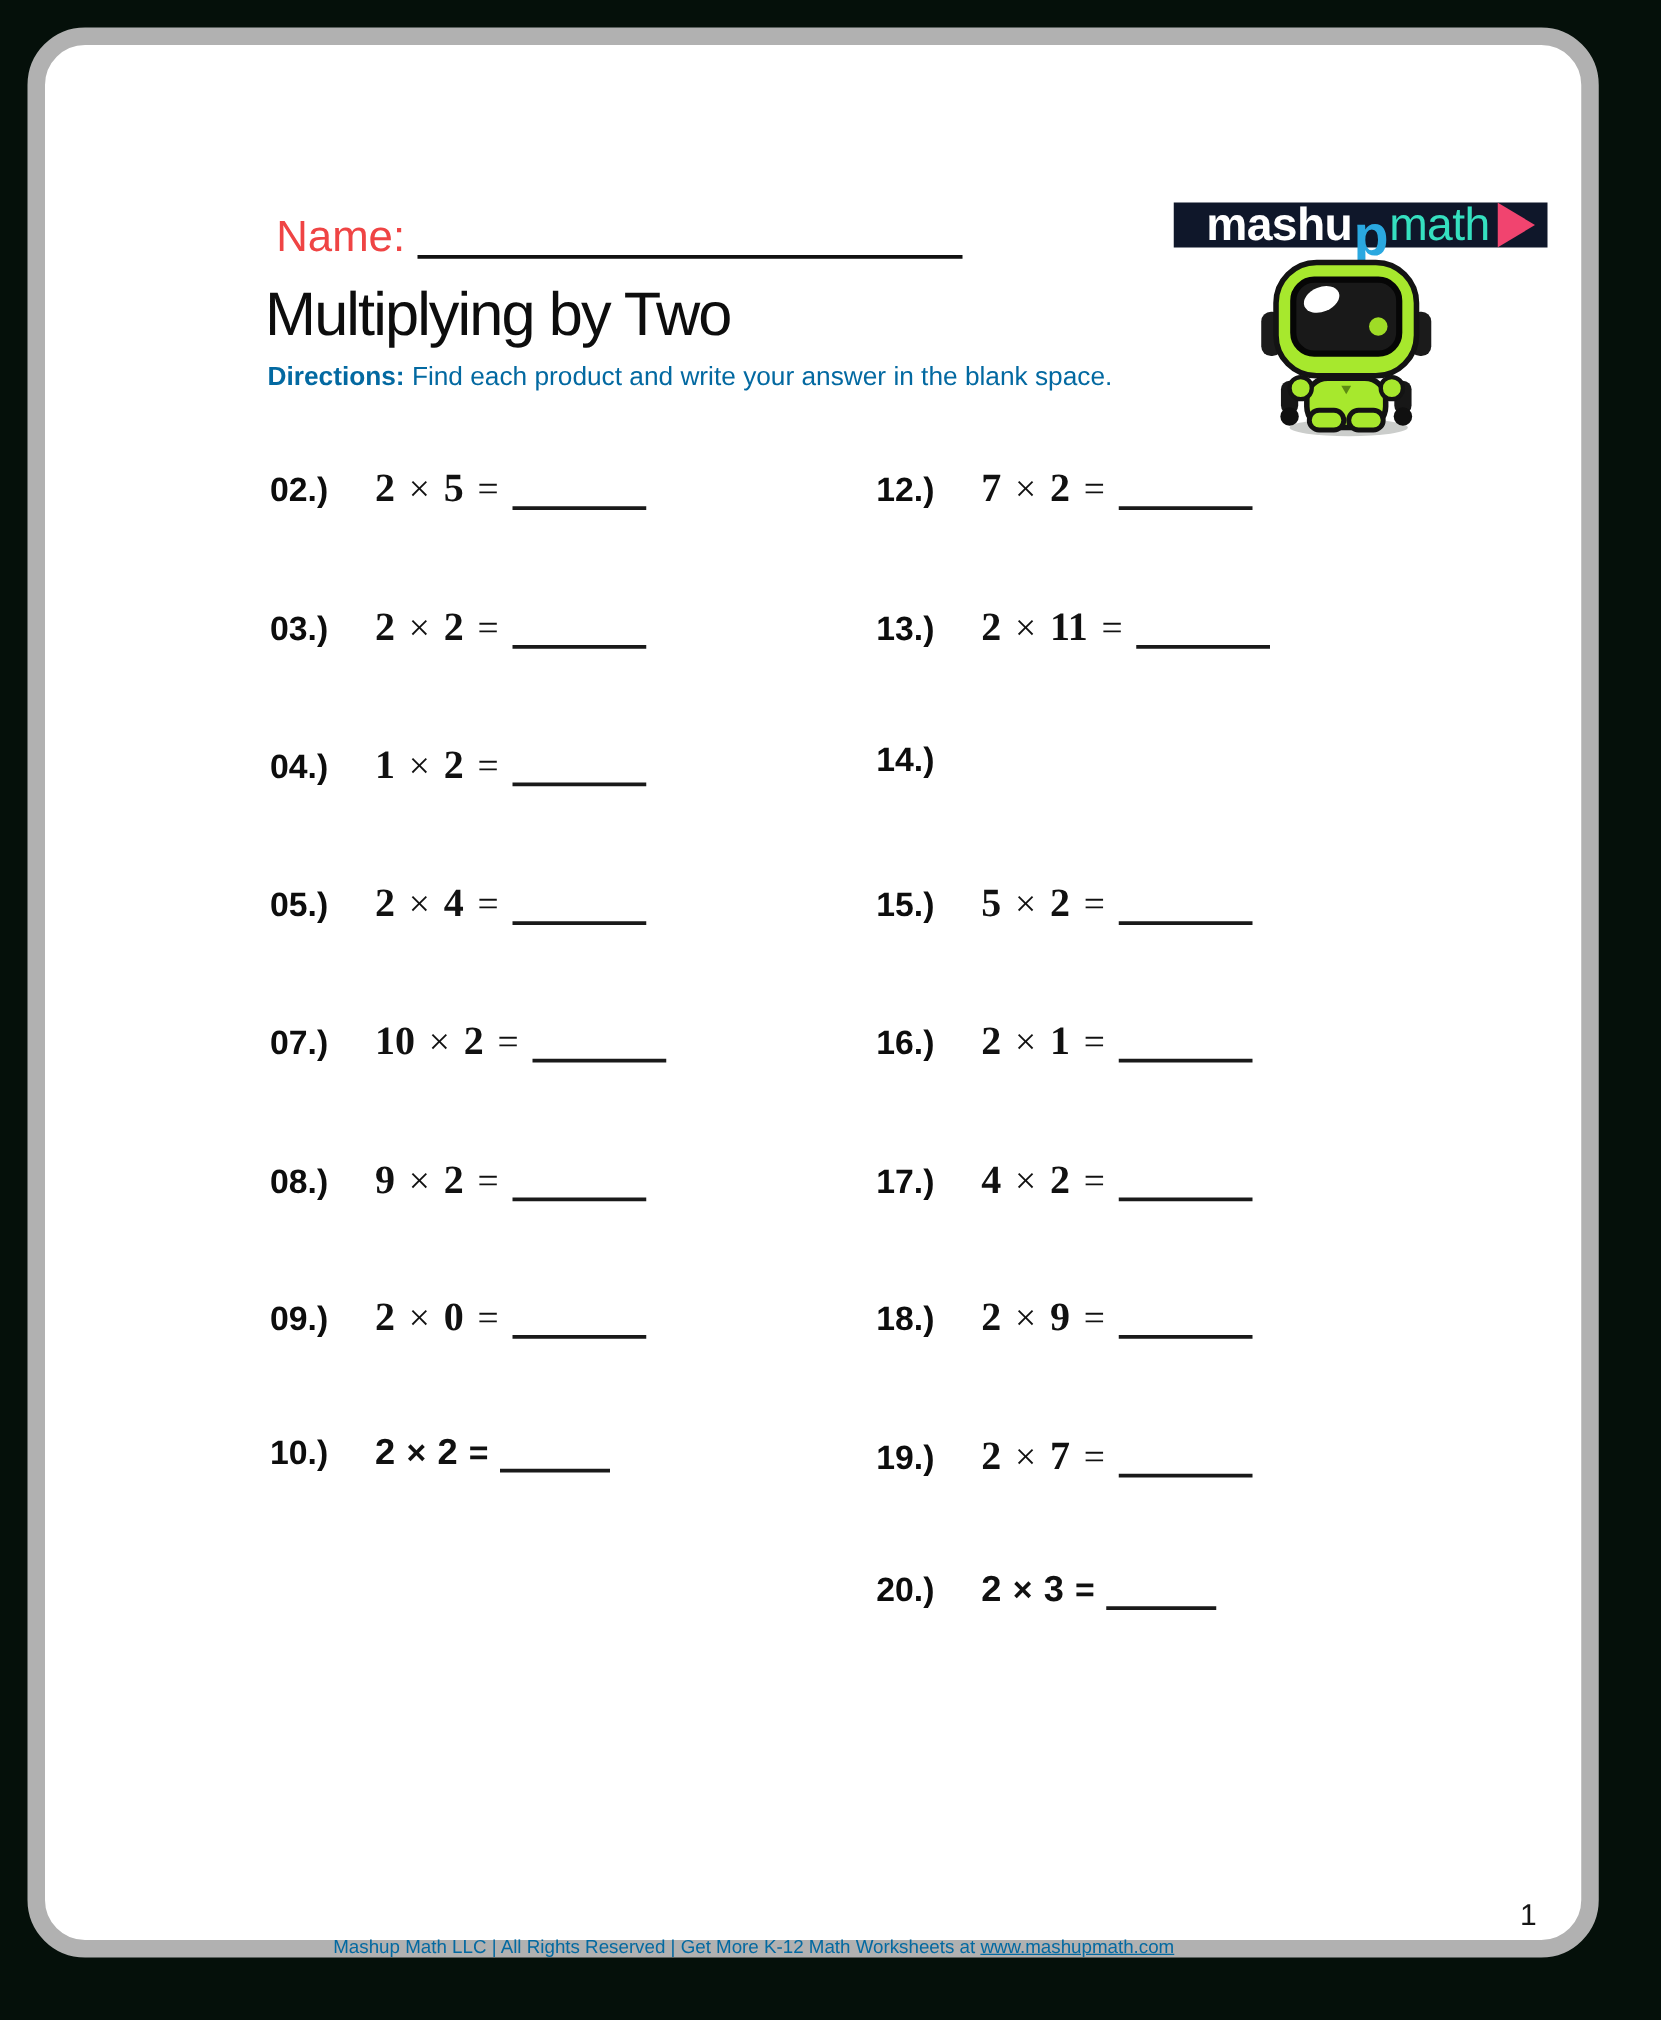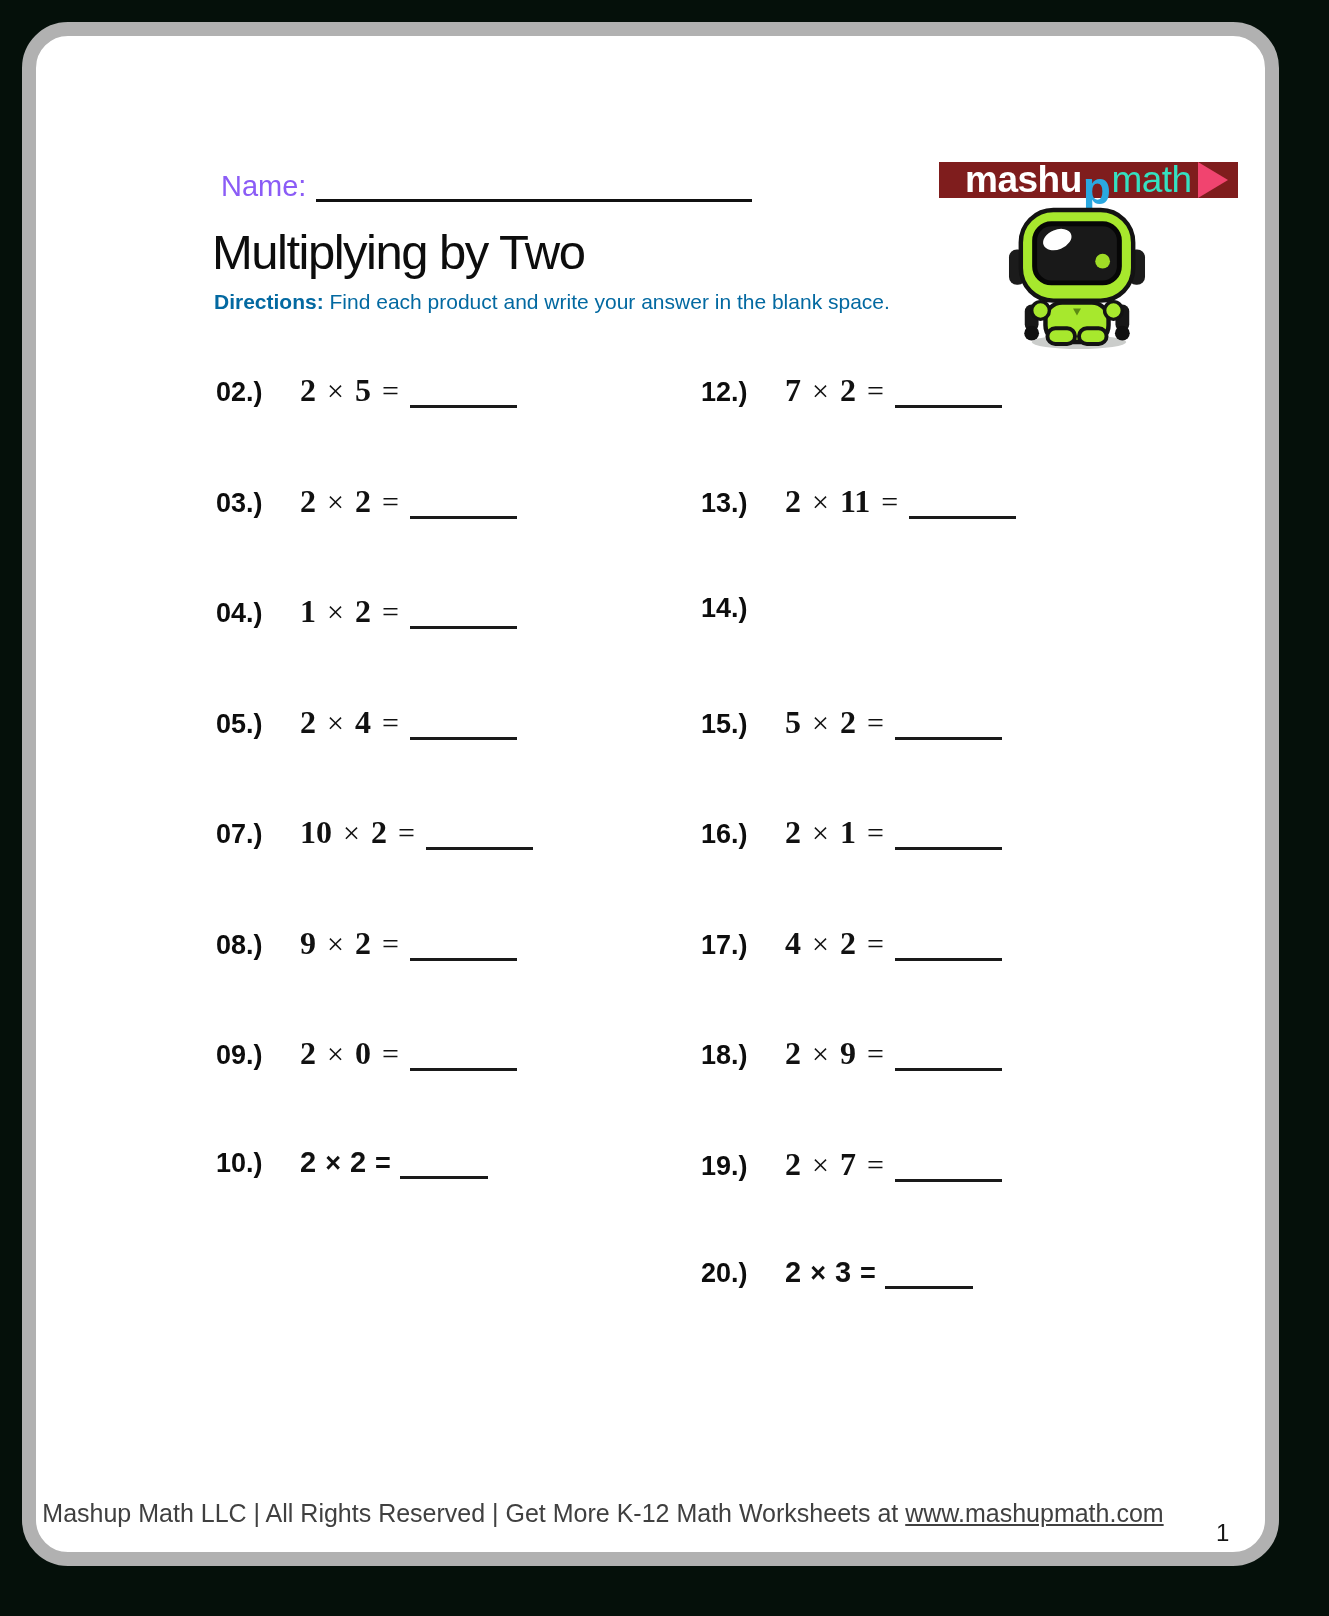--- a/index.html
+++ b/index.html
@@ -12,26 +12,26 @@
   .frame{
     position:absolute;left:22px;top:22px;width:1257px;height:1544px;
     box-sizing:border-box;
     background:#ffffff;
     border:14px solid #b1b1b1;
     border-radius:46px;
   }
   .page{position:absolute;inset:0;}
 
   
-  .name-row{position:absolute;left:185px;top:134px;font-size:29px;color:#8b5cf6;}
+  .name-row{position:absolute;left:185px;top:134px;font-size:35px;color:#ef4444;}
   .name-line{display:inline-block;width:436px;height:24px;border-bottom:3px solid #111;vertical-align:-6px;margin-left:10px;}
 
   .logo{
     position:absolute;left:903px;top:126px;height:36px;
-    background:#7f1d1d;display:flex;align-items:center;
+    background:#0f172a;display:flex;align-items:center;
     padding:0 10px 0 26px;font-weight:bold;font-size:37px;letter-spacing:-0.5px;
   }
   .logo .l1{color:#ffffff;}
   .logo .l2{color:#2aa8e0;font-size:46px;position:relative;top:8px;margin:0 1px;}
   .logo .l3{color:#35e0c0;font-weight:normal;}
   .logo .play{margin-left:6px;display:block;}
 
   .robot{position:absolute;left:972px;top:166px;}
 
   .title{position:absolute;left:176px;top:188px;font-size:49px;font-weight:400;letter-spacing:-1.5px;color:#0d0d0d;}
@@ -46,21 +46,21 @@
   .pnum{font-weight:800;font-size:27px;flex:0 0 84px;color:#0d0d0d;}
   .peq{font-family:"Liberation Serif",serif;font-size:32px;color:#111;white-space:nowrap;}
   .peq .d{font-weight:bold;}
   .peq .op{margin:0 11px;font-size:30px;}
   .blank{display:inline-block;width:107px;border-bottom:3px solid #1a1a1a;vertical-align:-7px;}
   .prow.alt .peq{font-family:"Liberation Sans",sans-serif;font-size:29px;font-weight:bold;}
   .prow.alt .peq .op{font-size:27px;margin:0 9px;font-weight:bold;}
   .prow.alt .blank{width:88px;border-bottom-width:3.5px;}
 
   
-  .footer{position:absolute;left:0;right:0;top:1463px;text-align:center;font-size:25px;color:#404040;padding-right:95px;}
+  .footer{position:absolute;left:0;right:0;top:1513px;text-align:center;font-size:15px;color:#0369a1;padding-right:95px;}
   .flink{text-decoration:underline;}
   .pageno{position:absolute;left:1180px;top:1483px;font-size:24px;color:#161616;}
 </style>
 </head>
 <body>
 
 <div class="frame">
   <div class="page">
 
     <div class="name-row">

